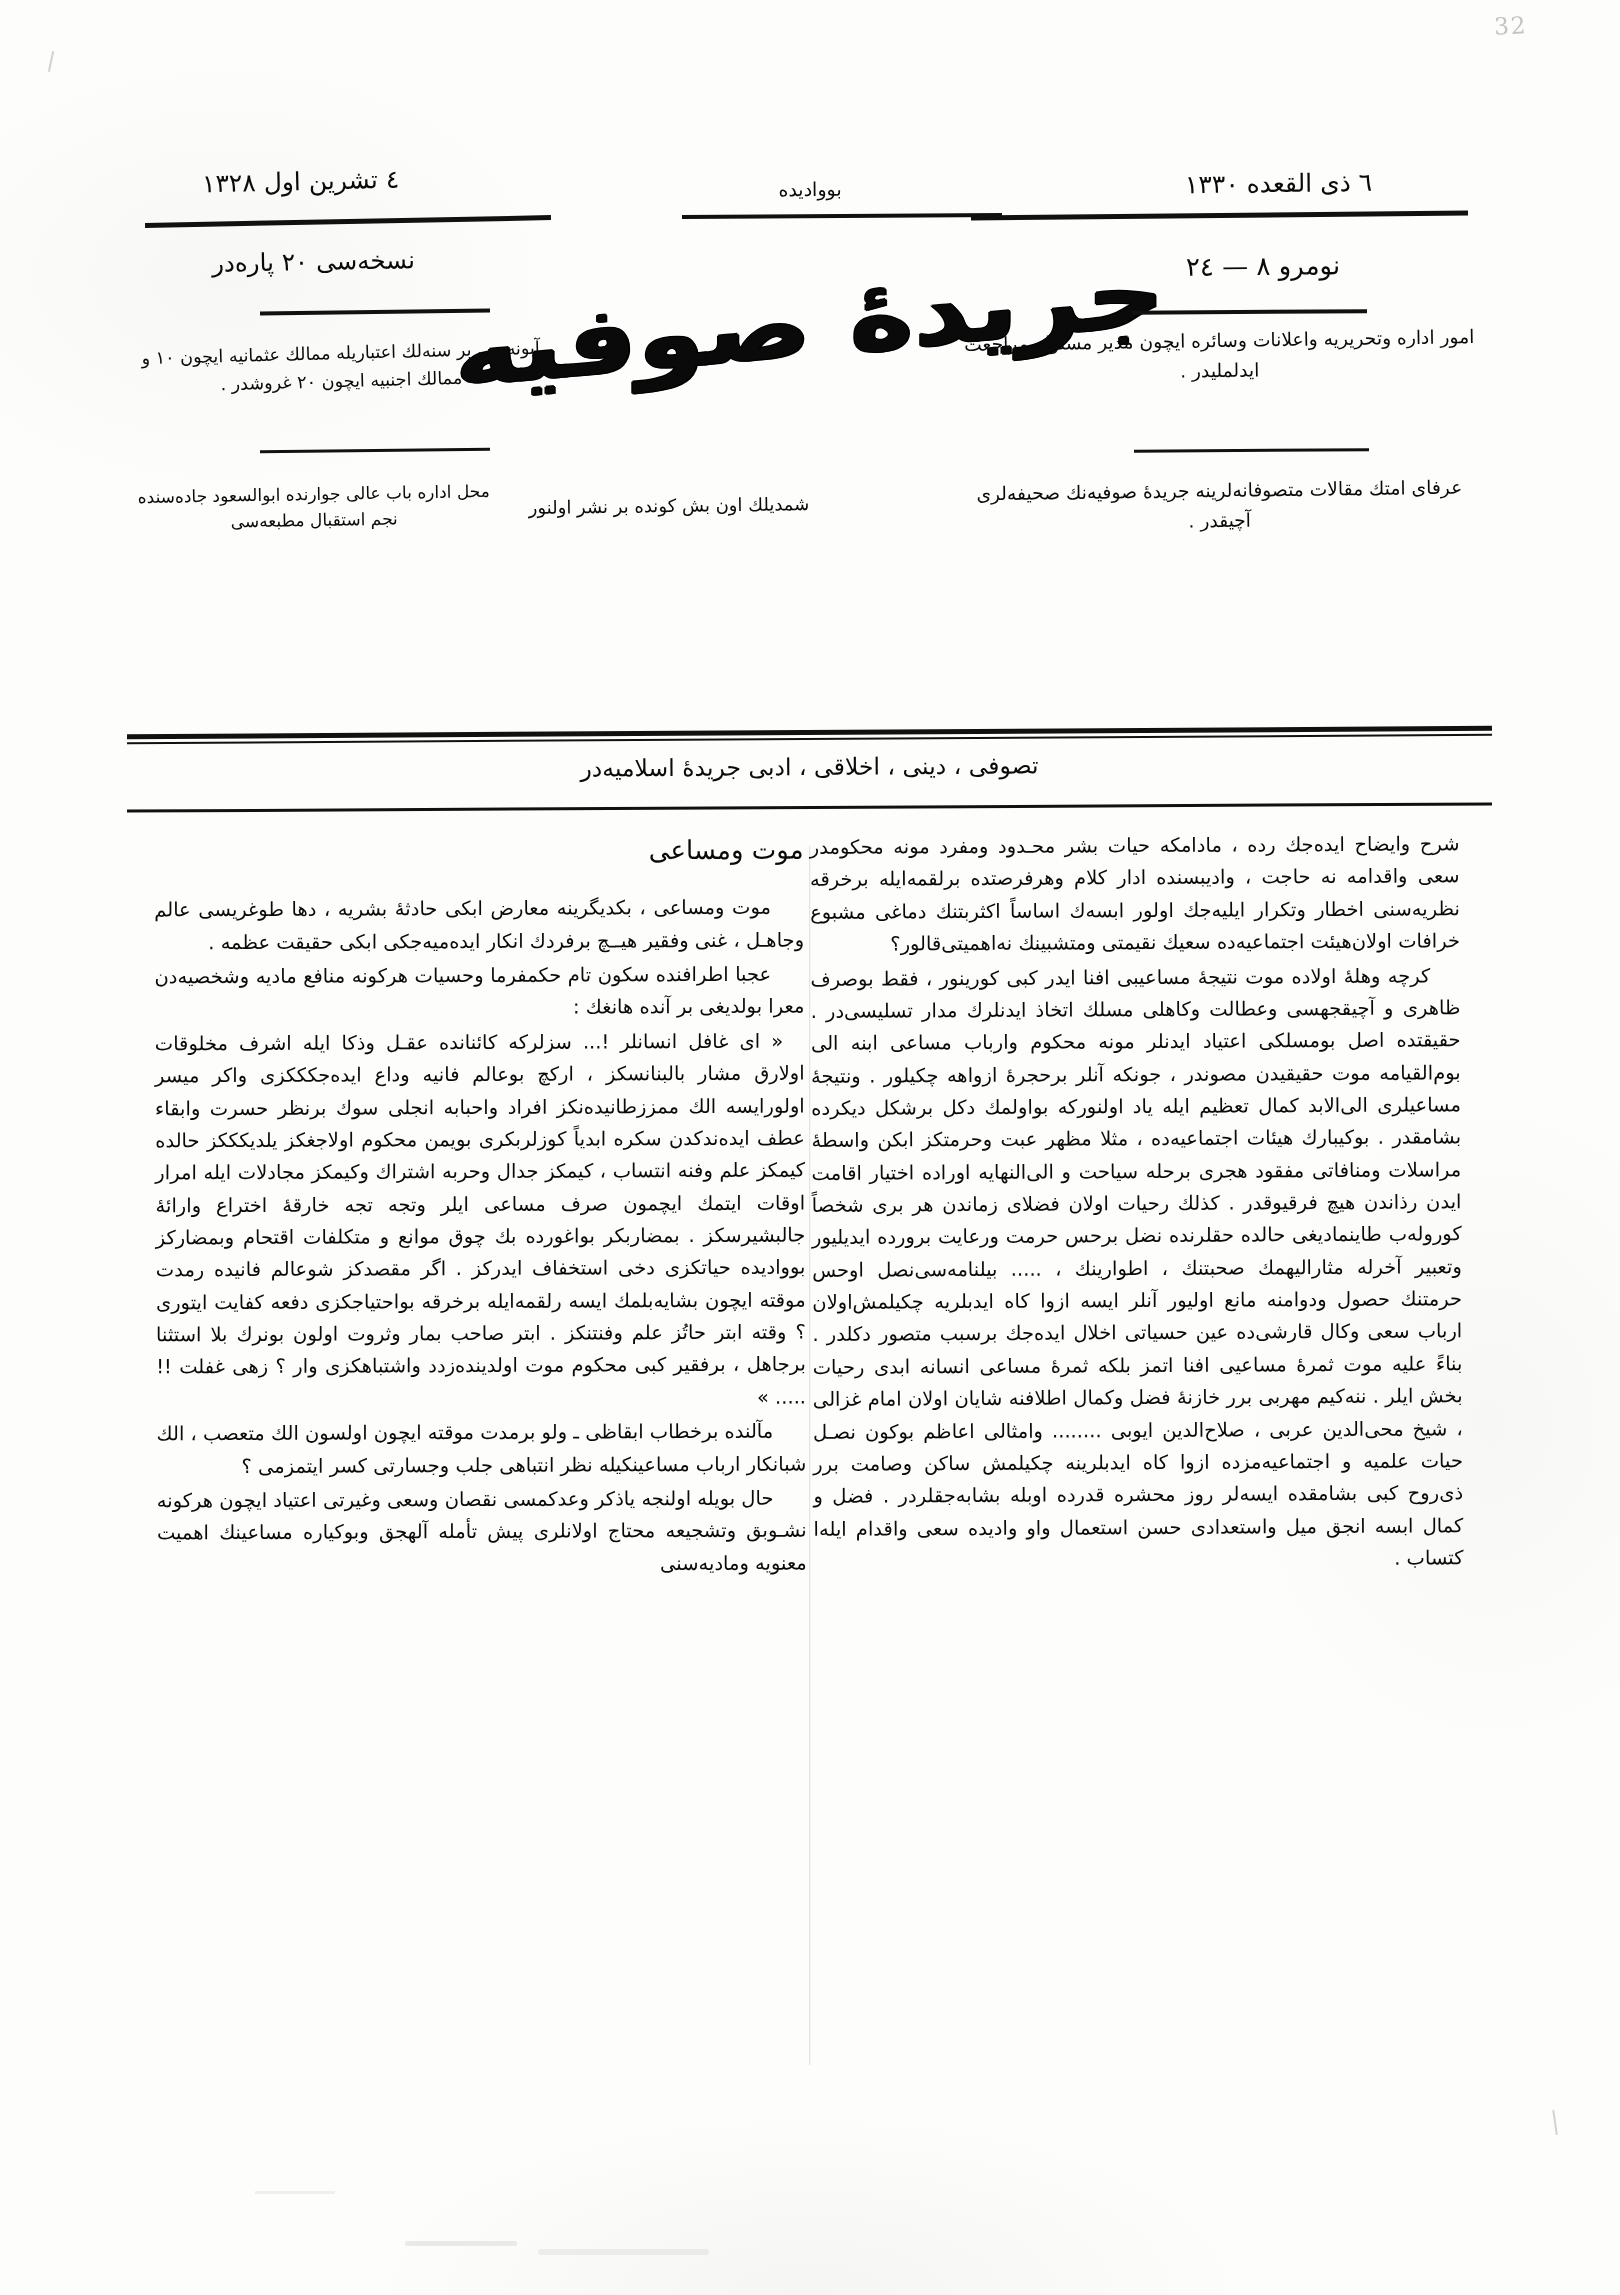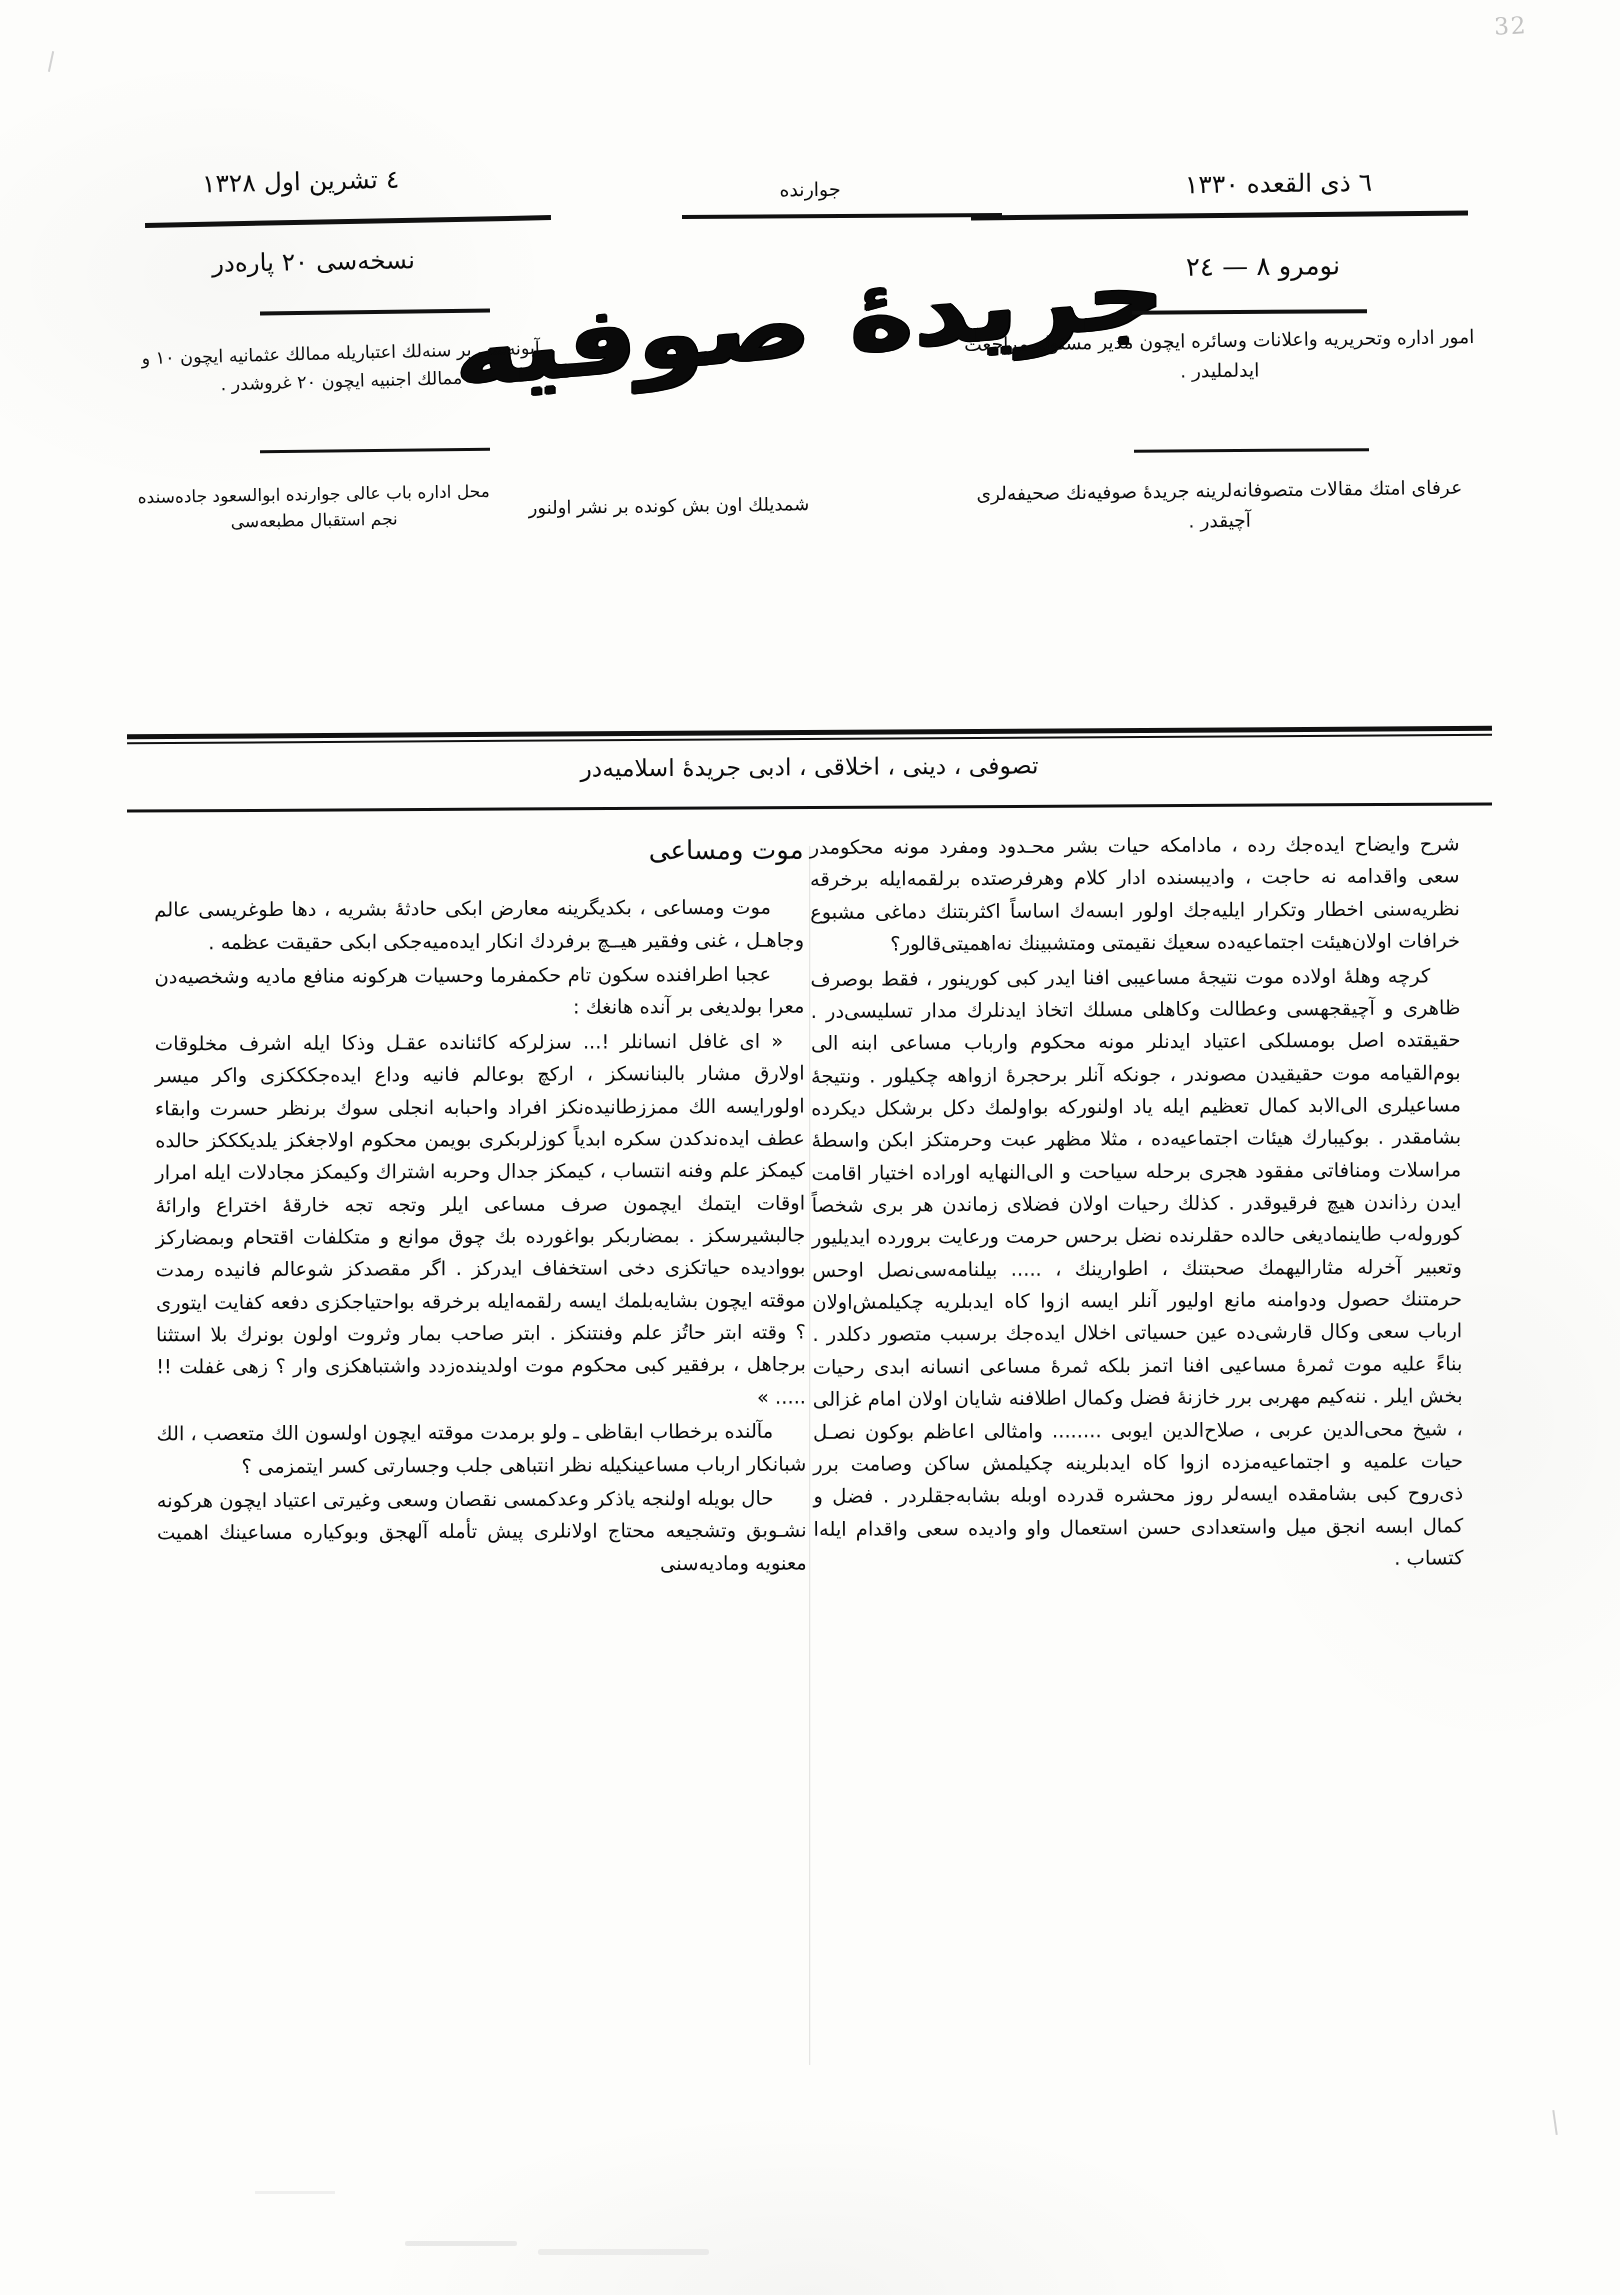--- a/index.html
+++ b/index.html
@@ -286,21 +286,21 @@
   <div class="edge-tick tick-tl"></div>
   <div class="edge-tick tick-br"></div>
   <div class="edge-tick tick-b1"></div>
   <div class="edge-tick tick-b2"></div>
   <div class="edge-tick tick-b3"></div>
 
   <div class="masthead">
 
     <div class="date-hijri">٦ ذى القعده ١٣٣٠</div>
 
-    <div class="weekday">جوارنده</div>
+    <div class="weekday">بووادیده</div>
 
     <div class="date-rumi">٤ تشرين اول ١٣٢٨</div>
 
     <div class="rule rule-right-1"></div>
     <div class="rule rule-center-1"></div>
     <div class="rule rule-left-1"></div>
 
     <div class="issue-no">نومرو ٨ — ٢٤</div>
 
     <div class="price">نسخه‌سی ٢٠ پاره‌در</div>

